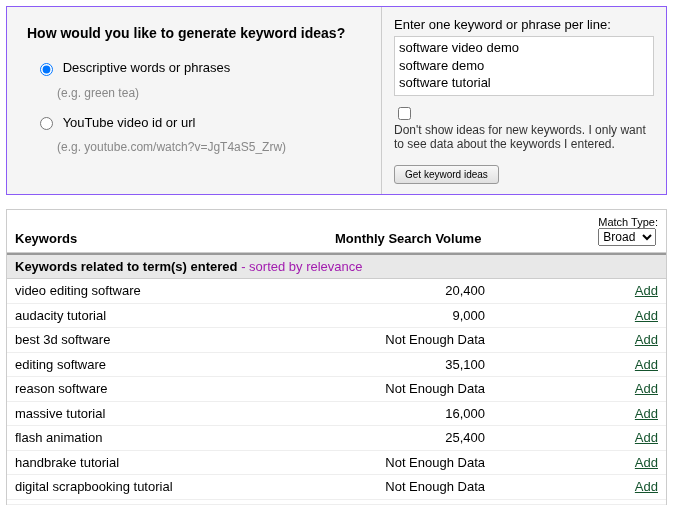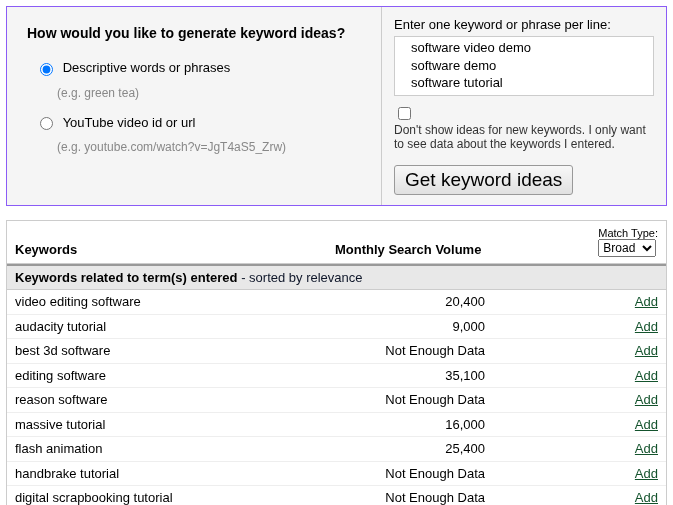--- a/index.html
+++ b/index.html
@@ -6,34 +6,34 @@
   body { margin: 0; padding: 6px; font-family: Arial, sans-serif; font-size: 13px; color: #000; background: #fff; }
   .top { display: flex; border: 1px solid #8b5cf6; }
   .left-panel { width: 378px; background: #f5f5f5; padding: 18px 20px; border-right: 1px solid #ccc; }
   .right-panel { flex: 1; background: #f5f5f5; padding: 10px 12px; }
   .heading { font-weight: bold; font-size: 14px; margin-bottom: 18px; }
   .radio-row { margin: 4px 0 2px 8px; }
   .radio-row input { vertical-align: middle; margin-right: 6px; }
   .radio-row label { vertical-align: middle; }
   .hint { color: #888; font-size: 12px; margin: 10px 0 14px 30px; }
   .right-panel .lbl { margin-bottom: 4px; }
-  .right-panel textarea { width: 100%; height: 60px; font-family: Arial, sans-serif; font-size: 13px; padding: 2px 16px; border: 1px solid #ccc; resize: none; line-height: 1.35; }
+  .right-panel textarea { width: 100%; height: 60px; font-family: Arial, sans-serif; font-size: 13px; padding: 2px 4px; border: 1px solid #ccc; resize: none; line-height: 1.35; }
   .cb-row { margin-top: 6px; font-size: 12px; color: #333; }
   .cb-row input { vertical-align: top; margin-right: 4px; margin-top: 2px; }
   .cb-text { display: inline-block; width: 260px; vertical-align: top; }
-  .btn { margin-top: 14px; padding: 3px 10px; font-size: 19px; border: 1px solid #999; border-radius: 3px; background: linear-gradient(#f8f8f8,#e0e0e0); cursor: pointer; }
+  .btn { margin-top: 14px; padding: 3px 10px; font-size: 10px; border: 1px solid #999; border-radius: 3px; background: linear-gradient(#f8f8f8,#e0e0e0); cursor: pointer; }
   .results { margin-top: 14px; border: 1px solid #ccc; }
   .hdr-row { display: flex; align-items: flex-end; padding: 6px 8px 6px 8px; background: #fff; border-bottom: 1px solid #ccc; }
   .col-kw { width: 320px; font-weight: bold; }
   .col-vol { width: 180px; font-weight: bold; text-align: left; }
   .match-wrap { margin-left: auto; text-align: left; font-size: 11px; }
   .match-wrap select { font-size: 12px; width: 58px; }
   .subhead { background: #e8e8e8; border-top: 2px solid #999; border-bottom: 1px solid #ccc; padding: 4px 8px; font-size: 13px; }
   .subhead b { font-weight: bold; }
-  .subhead span.sort { color: #0f172a; }
+  .subhead span.sort { color: #a21caf; }
   .rows { }
   .trow { display: flex; padding: 2px 8px; border-bottom: 1px solid #eee; font-size: 13px; line-height: 1.5; }
   .trow .c1 { width: 320px; }
   .trow .c2 { width: 180px; text-align: right; padding-right: 30px; }
   .trow .c3 { margin-left: auto; }
   .addlink { color: #14532d; text-decoration: underline; cursor: pointer; }
 </style>
 </head>
 <body>
 

